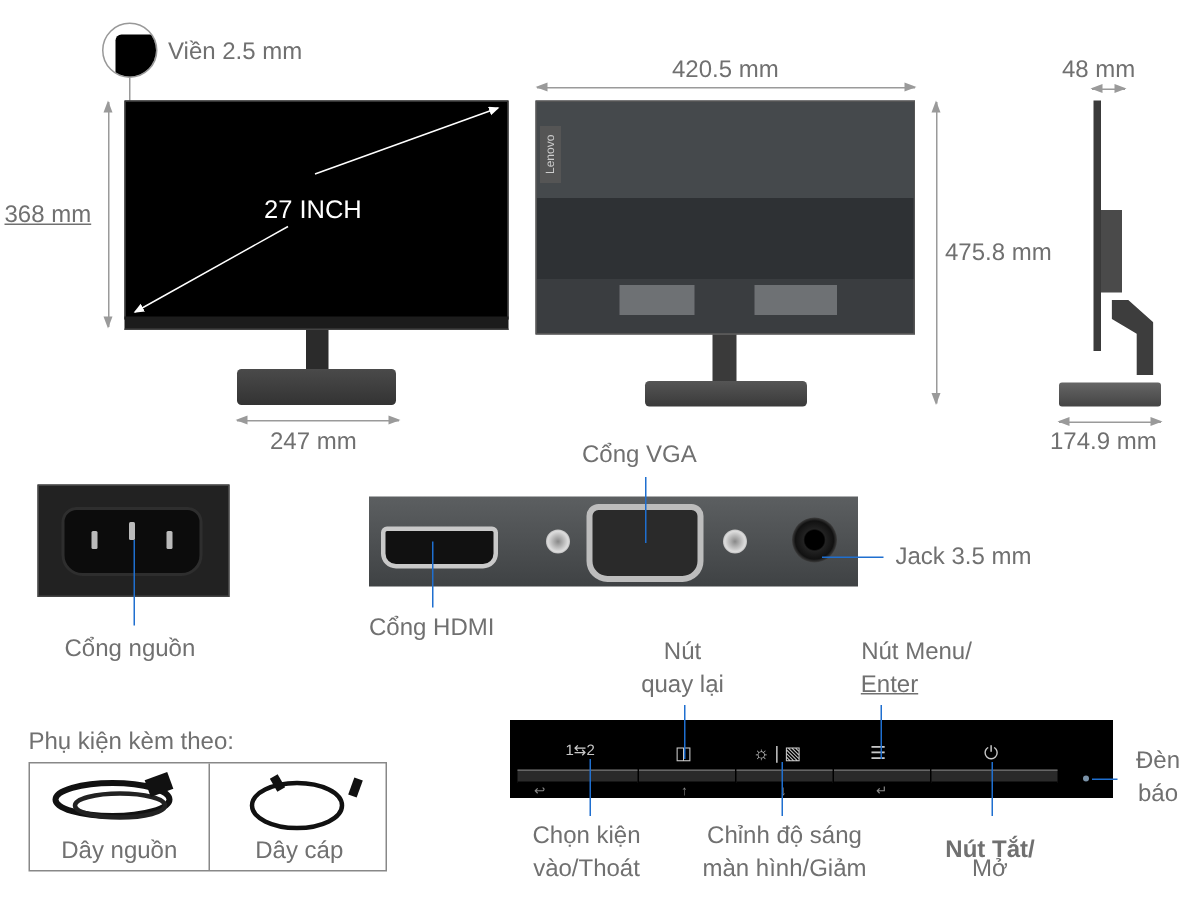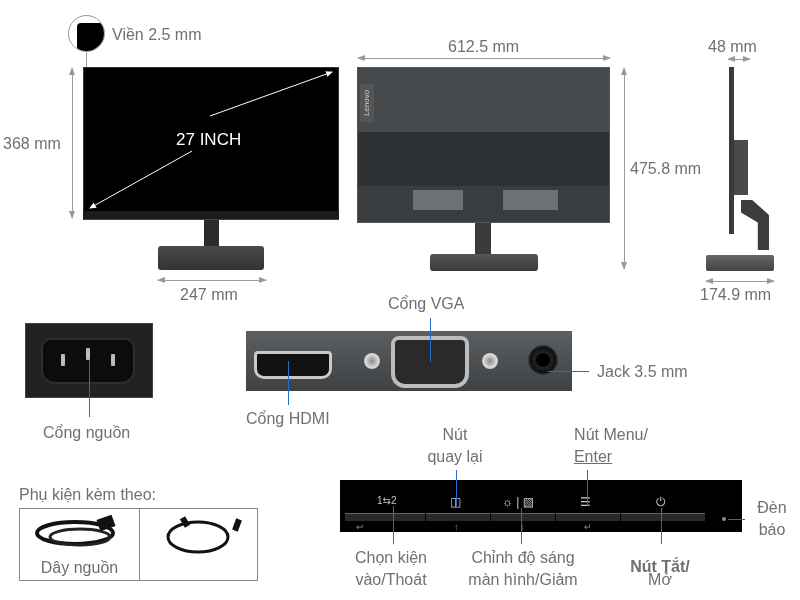--- a/index.html
+++ b/index.html
@@ -77,27 +77,27 @@
       <line x1="126" y1="48" x2="248" y2="4" stroke="#fff" stroke-width="1" marker-end="url(#ah)"></line>
       <line x1="108" y1="83" x2="6" y2="140" stroke="#fff" stroke-width="1" marker-end="url(#ah)"></line>
     </svg>
     <div class="lbl" style="left:92px;top:62px;color:#fff;font-size:17px;">27 INCH</div>
   </div>
   <div class="front-chin"></div>
   <div class="front-neck"></div>
   <div class="front-base"></div>
 
   <div class="arrow-v" style="left:72px;top:68px;height:150px;"></div>
-  <div class="lbl" style="left:3px;top:134px;">368 mm</div>
+  <div class="lbl" style="left:3px;top:134px;text-decoration:underline;">368 mm</div>
   <div class="arrow-h" style="left:158px;top:280px;width:108px;"></div>
   <div class="lbl" style="left:180px;top:285px;">247 mm</div>
 </div>
 
 <div>
-  <div class="lbl" style="left:448px;top:37px;">612.5 mm</div>
+  <div class="lbl" style="left:448px;top:37px;">420.5 mm</div>
   <div class="arrow-h" style="left:358px;top:58px;width:252px;"></div>
   <div class="back-panel">
     <div class="back-upper"></div>
     <div class="back-mid"></div>
     <div class="lenovo">Lenovo</div>
     <div class="back-label" style="left:55px;top:122px;width:50px;height:20px;"></div>
     <div class="back-label" style="left:145px;top:122px;width:55px;height:20px;"></div>
   </div>
   <div class="back-stand"></div>
   <div class="back-base"></div>
@@ -196,15 +196,16 @@
       </svg>
       <div class="lbl c" style="left:0;top:49px;width:119px;">Dây nguồn</div>
     </div>
     <div class="acc-divider"></div>
     <div class="acc-cell" style="left:120px;width:119px;">
       <svg width="119" height="48" style="position:absolute;left:0;top:2px;">
         <ellipse cx="58" cy="26" rx="30" ry="15" fill="none" stroke="#111" stroke-width="3"></ellipse>
         <rect x="42" y="6" width="6" height="10" fill="#111" transform="rotate(-30 45 11)"></rect>
         <rect x="94" y="8" width="6" height="12" fill="#111" transform="rotate(20 97 14)"></rect>
       </svg>
+      <div class="lbl c" style="left:0;top:49px;width:119px;">Dây cáp</div>
     </div>
   </div>
 </div>
 
 </body></html>

